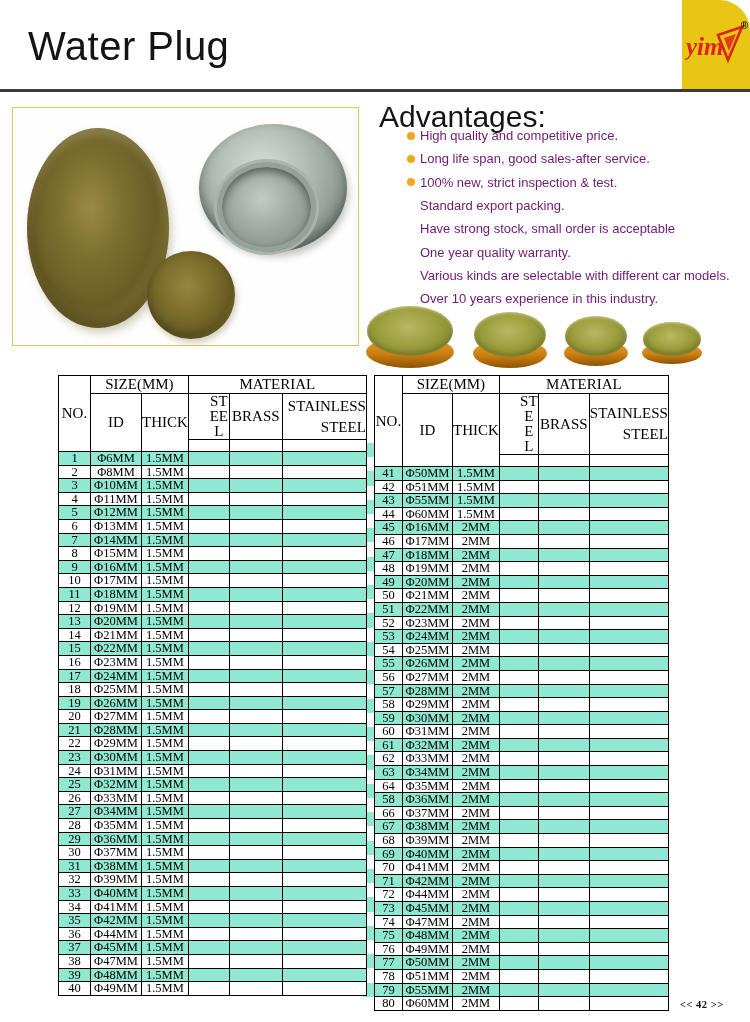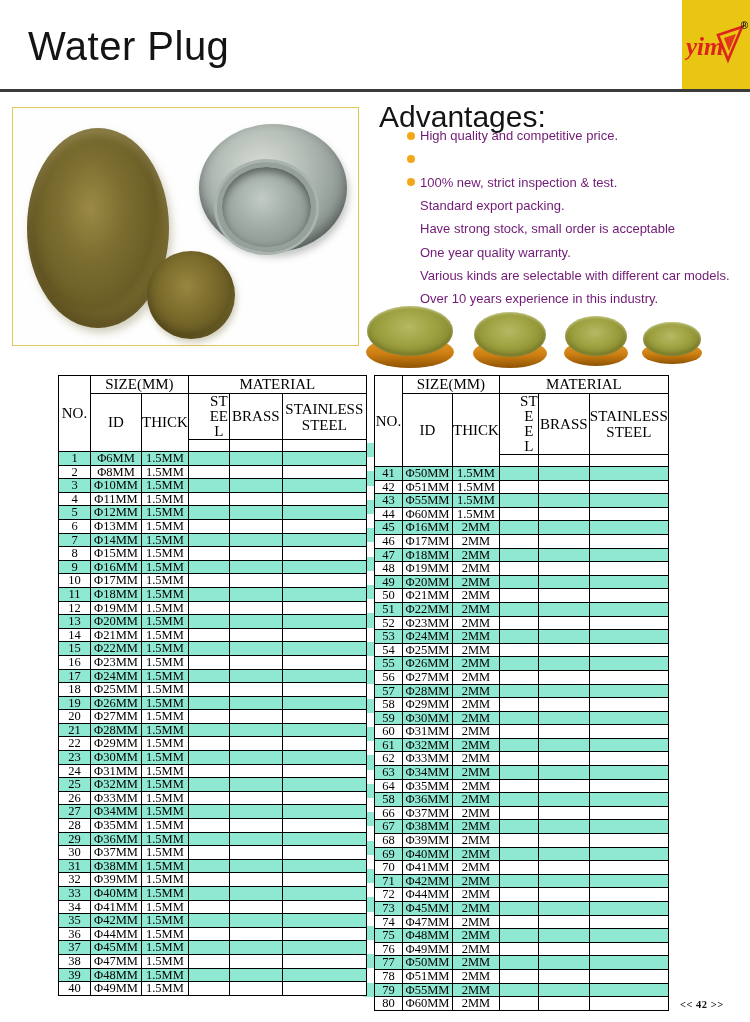--- a/index.html
+++ b/index.html
@@ -1,18 +1,18 @@
 <!DOCTYPE html>
 <html><head>
 <meta charset="utf-8">
 <style>
   html,body { margin:0; padding:0; background:#ffffff; }
   .page {
     position:relative; width:750px; height:1022px; background:#fff;
-    font-family:"Liberation Sans", sans-serif; overflow:hidden;
+    font-family:"Liberation Sans", sans-serif; overflow:hidden;border-radius:31px;
   }
 
   
   .page-title {
     position:absolute; left:28px; top:24px; margin:0;
     font-size:40px; font-weight:400; color:#141414; letter-spacing:0.5px;
   }
   .logo-box {
     position:absolute; left:682px; top:0; width:68px; height:89px;
     background:#E9C514;
@@ -94,21 +94,21 @@
   table.spec.right { left:374px; }
   .spec th, .spec td {
     border:1.6px solid #000; padding:0; text-align:center; vertical-align:middle;
     font-weight:400; overflow:hidden;
   }
   .spec thead tr.hrow1 th { height:15px; font-size:15px;margin-top:10px; }
   .spec thead tr.hrow2 th { height:33px; font-size:15px; }
   .spec thead tr.hrow3 th { height:11px; }
   .spec th.no-head { font-size:15px; }
   .spec th.wrap   { white-space:normal; word-break:break-all; line-height:15px;padding-left:20px; }
-  .spec th.stainless-head { font-size:14px; white-space:normal; line-height:16px; }
+  .spec th.stainless-head { font-size:14px; white-space:normal; line-height:21px;text-align:right; }
   .spec tbody td { height:12.6px; font-size:12.5px; line-height:12.6px; white-space:nowrap; }
   .spec tbody tr.alt td { background:#8FE8D1; }
 
   .stripe-bleed {
     position:absolute; left:363px; top:443px; width:11px; height:568px;
     background:repeating-linear-gradient(180deg, #8FE8D1 0px, #8FE8D1 14.2px, #ffffff 14.2px, #ffffff 28.4px);
   }
 
   .page-number {
     position:absolute; left:680px; top:999px;
@@ -141,20 +141,21 @@
   </div>
 
   <h2 class="adv-heading">Advantages:</h2>
   <ul class="adv-list">
       <li>
         <span class="bullet-dot"></span>
         <span>High quality and competitive price.</span>
       </li>
       <li>
         <span class="bullet-dot"></span>
+        <span>Long life span, good sales-after service.</span>
       </li>
       <li>
         <span class="bullet-dot"></span>
         <span>100% new, strict inspection &amp; test.</span>
       </li>
       <li>
         <span>Standard export packing.</span>
       </li>
       <li>
         <span>Have strong stock, small order is acceptable</span>

